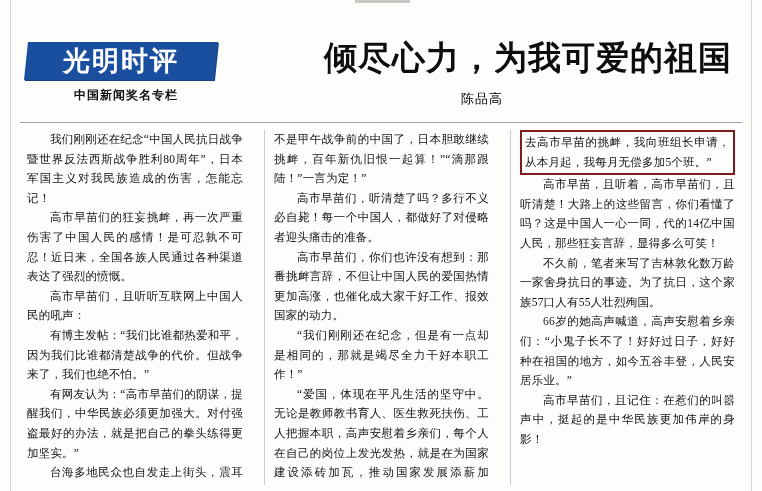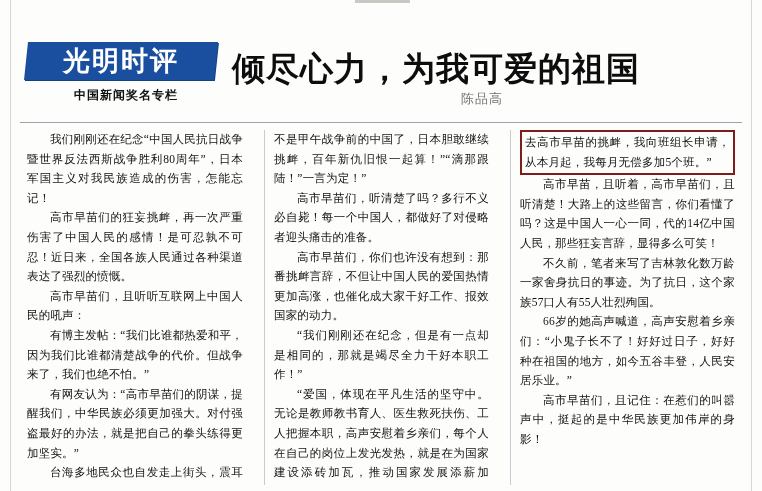--- a/index.html
+++ b/index.html
@@ -80,38 +80,38 @@
     margin-top: 7px;
     font-size: 12px;
     color: #111111;
     letter-spacing: 1px;
     font-weight: bold;
     font-family: "Liberation Serif", "DejaVu Serif", serif;
   }
   .headline {
     position: absolute;
     left: 232px;
-    top: 27px;
+    top: 16px;
     width: 500px;
     font-size: 33px;
     font-weight: bold;
     letter-spacing: 1px;
     color: #0d0d0d;
-    text-align: left;
+    text-align: right;
     font-family: Liberation Mono, monospace;
     white-space: nowrap;
   }
   .byline {
     position: absolute;
     left: 232px;
     top: 70px;
     width: 500px;
     text-align: center;
     font-size: 13px;
-    color: #737373;
+    color: #000000;
     letter-spacing: 1px;
   }
 
   .rule {
     position: absolute;
     left: 20px;
     right: 20px;
     top: 122px;
     height: 1px;
     background: #9aa4b0;

